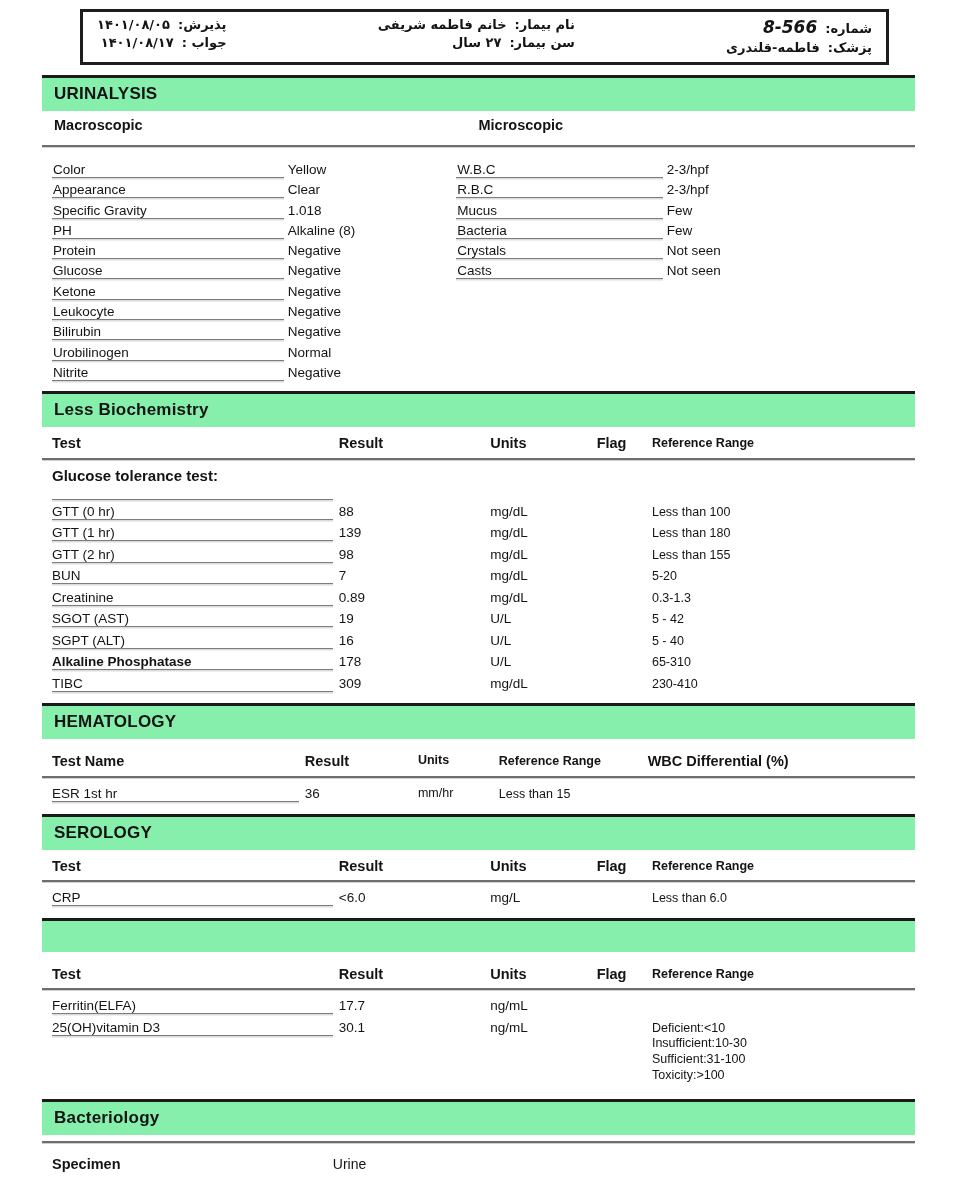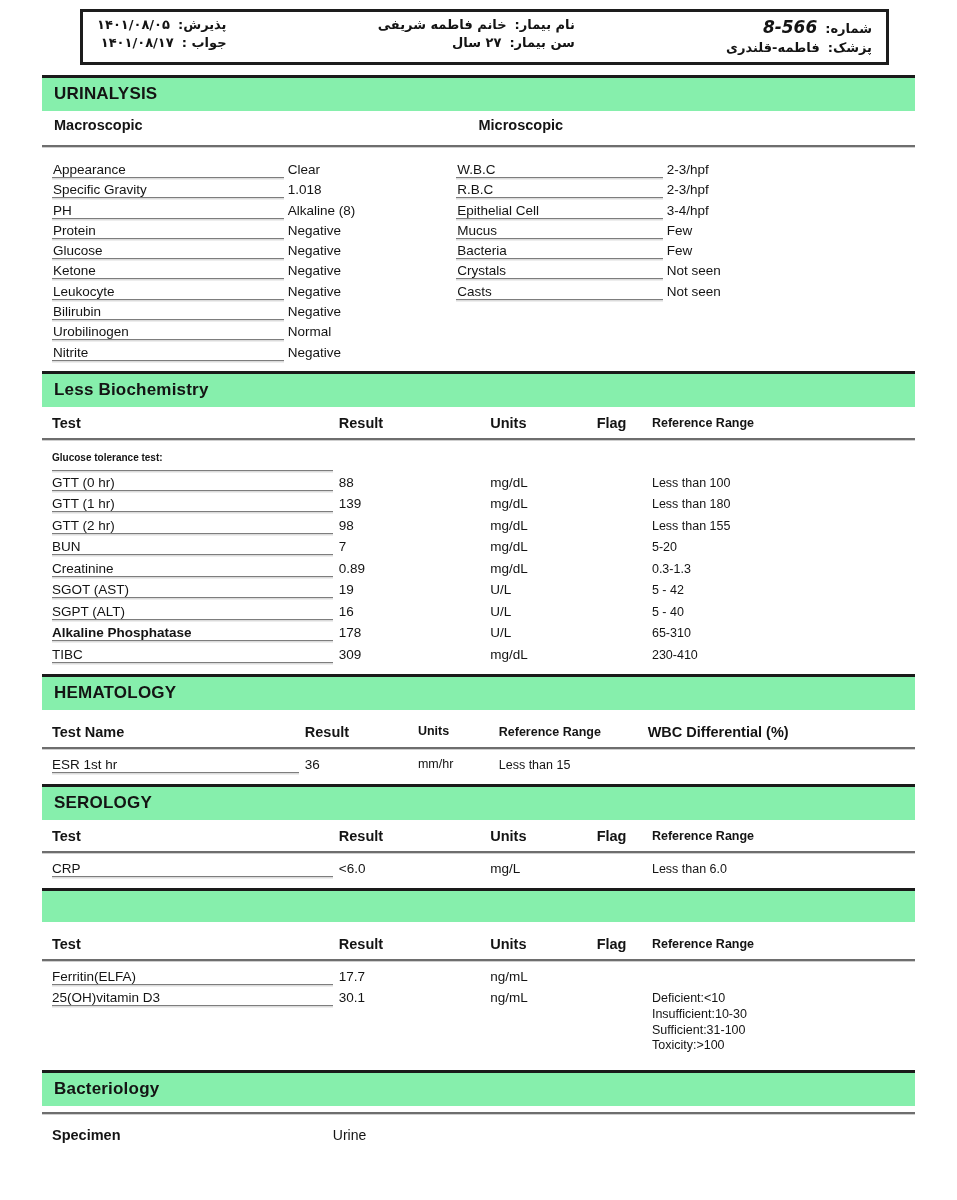--- a/index.html
+++ b/index.html
@@ -60,22 +60,22 @@
   .cols-bio .c-ref{ flex:1; }
 
   
   .cols-hem .c-test{ flex:0 0 29%; }
   .cols-hem .c-result{ flex:0 0 14%; padding-left:6px; }
   .cols-hem .c-units{ flex:0 0 9.5%; font-size:12.5px; }
   .cols-hem .c-ref{ flex:0 0 17.5%; font-size:12.5px; }
   .cols-hem .c-wbc{ flex:1; }
 
   .group-row{ padding:6px 12px 0 10px; }
-  .group-label{ display:inline-block; font-weight:bold; font-size:10px; width:33%;
-    border-bottom:1.5px solid #7d7d7d; box-shadow:0 1.5px 0 rgba(0,0,0,.14); padding-bottom:7px; }
+  .group-label{ display:inline-block; font-weight:bold; font-size:15px; width:33%;
+    border-bottom:1.5px solid #7d7d7d; box-shadow:0 1.5px 0 rgba(0,0,0,.14); padding-bottom:15px; }
 
   
   .spec-row{ display:flex; padding:12px 12px 4px 10px; font-size:14px; }
   .spec-label{ font-weight:bold; flex:0 0 33%; font-size:14.5px; }
   .culture-row{ padding:26px 0 0 58px; font-size:13px; }
 
   .gap-sm{ height:6px; } .gap-xs{ height:3px; } .gap-md{ height:10px; }
 </style>
 </head>
 <body>
@@ -120,20 +120,24 @@
     <h2>URINALYSIS</h2>
   </div>
   <div class="u-subheads">
     <span class="sub-left">Macroscopic</span>
     <span>Microscopic</span>
   </div>
   <div class="rule-med"></div>
   <div class="u-grid">
     <div class="u-col u-col-left">
 
+        <div class="u-row">
+          <span class="u-label">Color</span>
+          <span class="u-value">Yellow</span>
+        </div>
 
         <div class="u-row">
           <span class="u-label">Appearance</span>
           <span class="u-value">Clear</span>
         </div>
 
         <div class="u-row">
           <span class="u-label">Specific Gravity</span>
           <span class="u-value">1.018</span>
         </div>
@@ -184,24 +188,20 @@
         <div class="u-row">
           <span class="u-label">W.B.C</span>
           <span class="u-value">2-3/hpf</span>
         </div>
 
         <div class="u-row">
           <span class="u-label">R.B.C</span>
           <span class="u-value">2-3/hpf</span>
         </div>
 
-        <div class="u-row">
-          <span class="u-label">Epithelial Cell</span>
-          <span class="u-value">3-4/hpf</span>
-        </div>
 
         <div class="u-row">
           <span class="u-label">Mucus</span>
           <span class="u-value">Few</span>
         </div>
 
         <div class="u-row">
           <span class="u-label">Bacteria</span>
           <span class="u-value">Few</span>
         </div>

